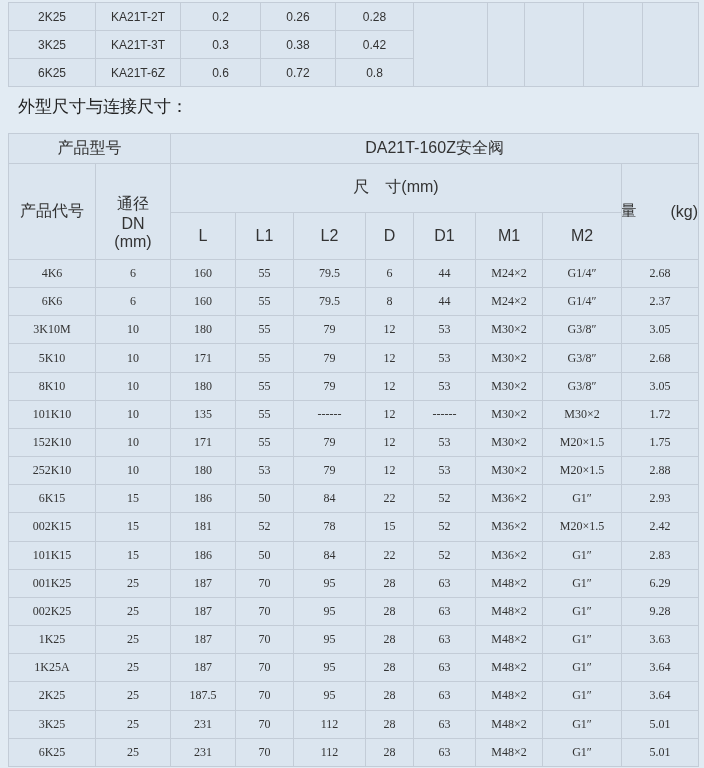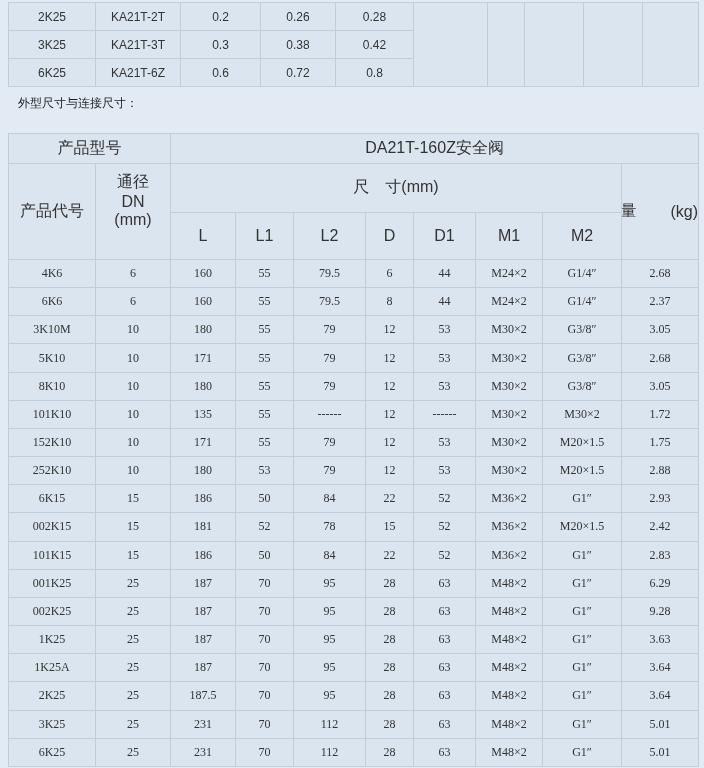--- a/index.html
+++ b/index.html
@@ -29,34 +29,34 @@
     white-space:nowrap;
   }
 
   
   .top{top:2px;width:690px;}
   .top tr{height:28px;}
 
   
   .heading{
     position:absolute;left:18px;top:95px;
-    font-size:12px;color:#222222;
+    font-size:17px;color:#222222;
   }
 
   
   .main{top:133px;width:690px;height:633px;border-bottom:2px solid #96a1ad;}
   .main tr.h1{height:30px;}
   .main tr.h2{height:48px;}
   .main tr.h3{height:47px;}
   .main thead td{font-size:16px;}
   .main tbody tr{height:28px;font-family:Liberation Serif, serif;}
 
   .stack{
     display:flex;flex-direction:column;
-    justify-content:flex-start;
+    justify-content:flex-end;
     align-items:center;
     height:79px;
     padding:8px 0;
   }
   .stack-w{
     display:flex;flex-direction:row;
     justify-content:flex-end;
     align-items:center;
     height:63px;
     padding:16px 0;

